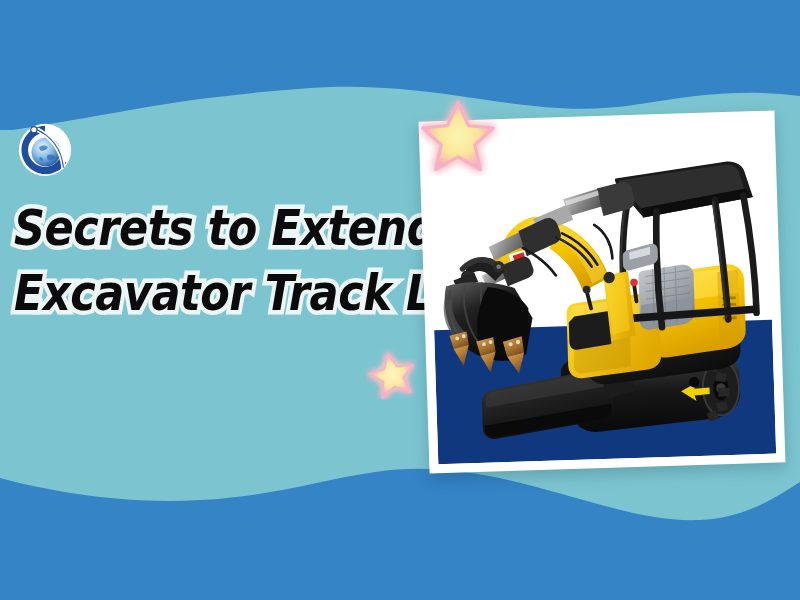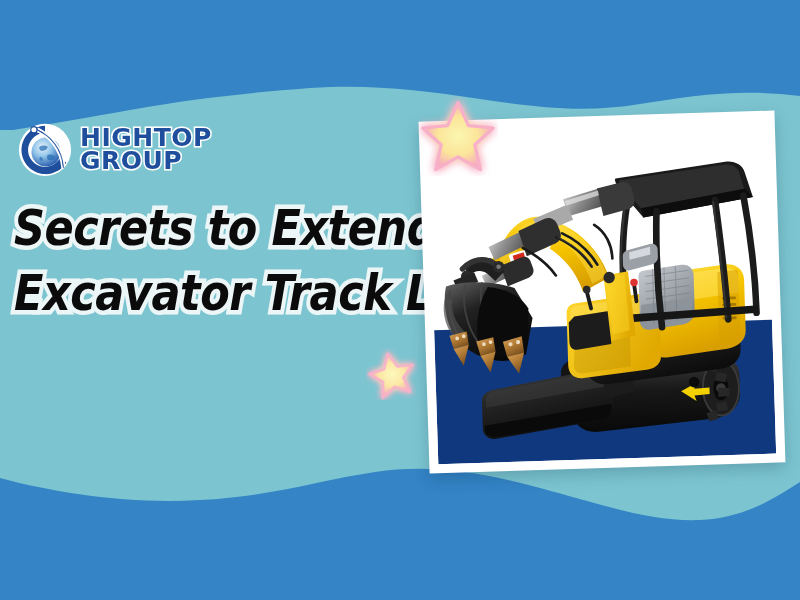--- a/index.html
+++ b/index.html
@@ -102,24 +102,20 @@
 
       <g stroke="#ffffff" stroke-width="2.1" fill="none" stroke-linecap="round">
         <path d="M18,10 C34,16 46,30 48,50"></path>
         <path d="M23,9 C38,17 49,31 50,47"></path>
       </g>
       <g stroke="#1f4e9c" stroke-width="1.1" fill="none" stroke-linecap="round" opacity=".85">
         <path d="M20.5,9.5 C36,16 47.5,30 49,49"></path>
       </g>
       <circle cx="18.5" cy="10" r="3.2" fill="#ffffff" stroke="#1f4e9c" stroke-width="1.2"></circle>
     </svg>
-    <div id="logo-words">
-      <div class="logo-line">HIGHTOP</div>
-      <div class="logo-line">GROUP</div>
-    </div>
   </div>
 
   <div id="headline">
     <span class="hl-line">Secrets to Extending Your</span>
     <span class="hl-line">Excavator Track Life</span>
   </div>
 
   <div id="card">
     <div id="card-inner">
       <div id="floor"></div>

